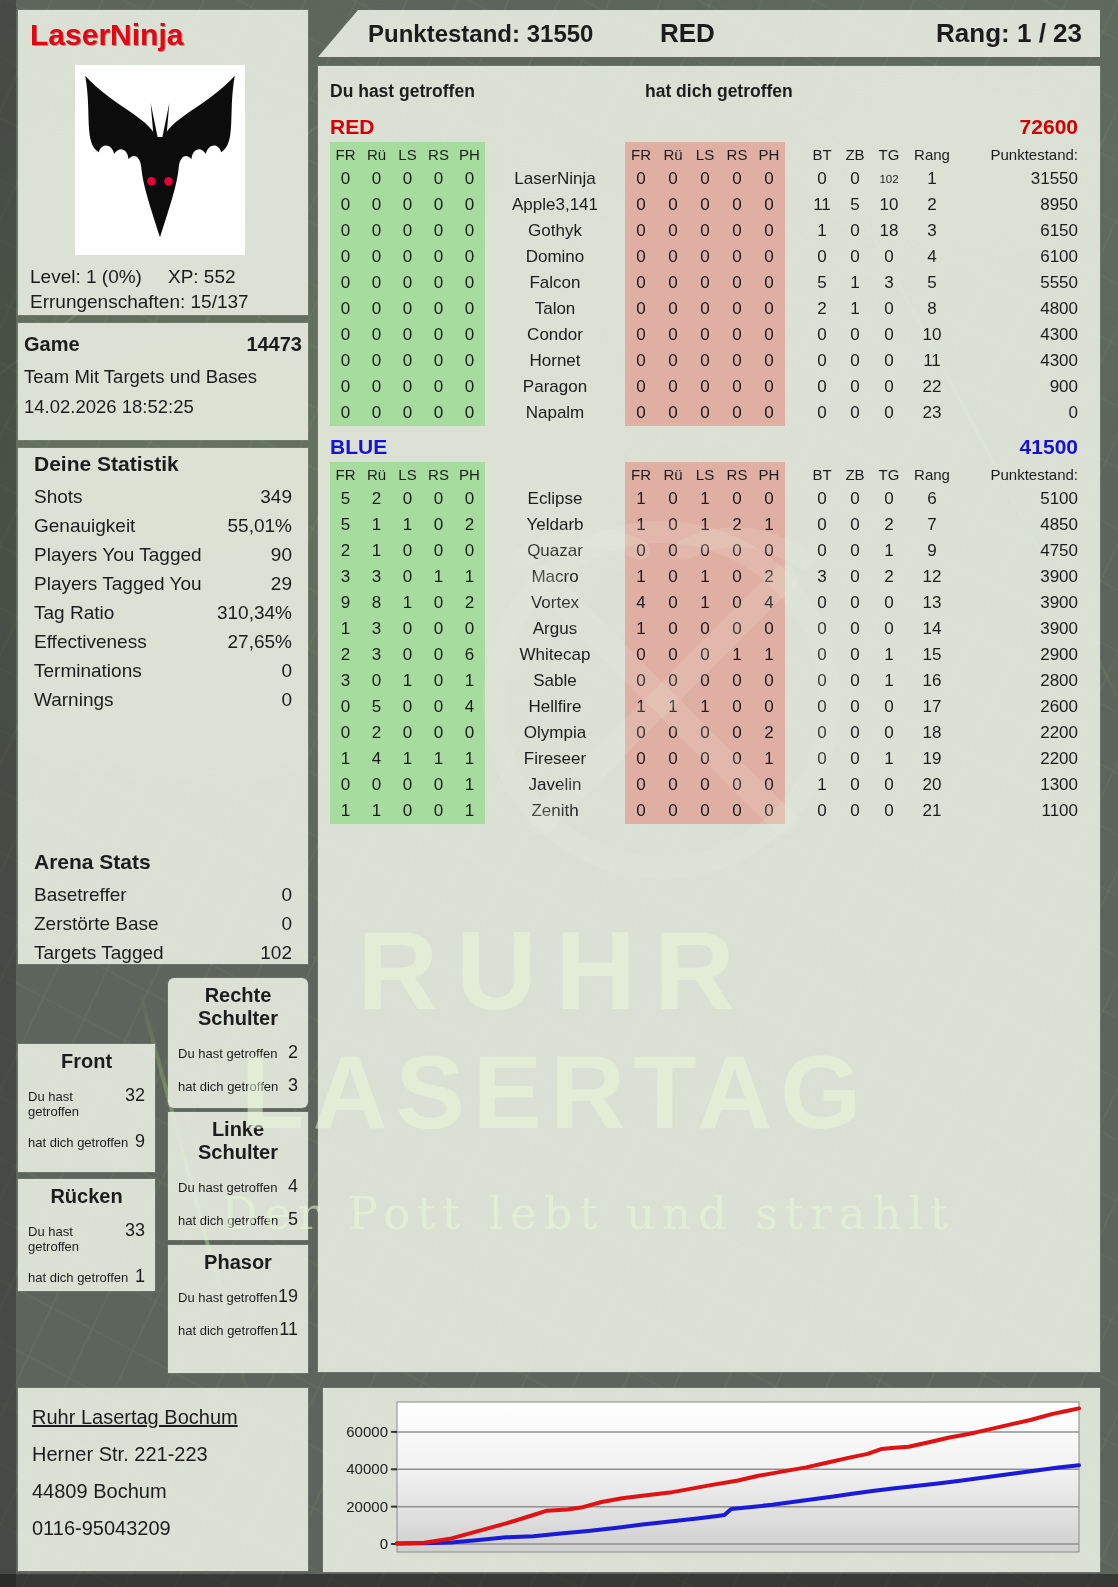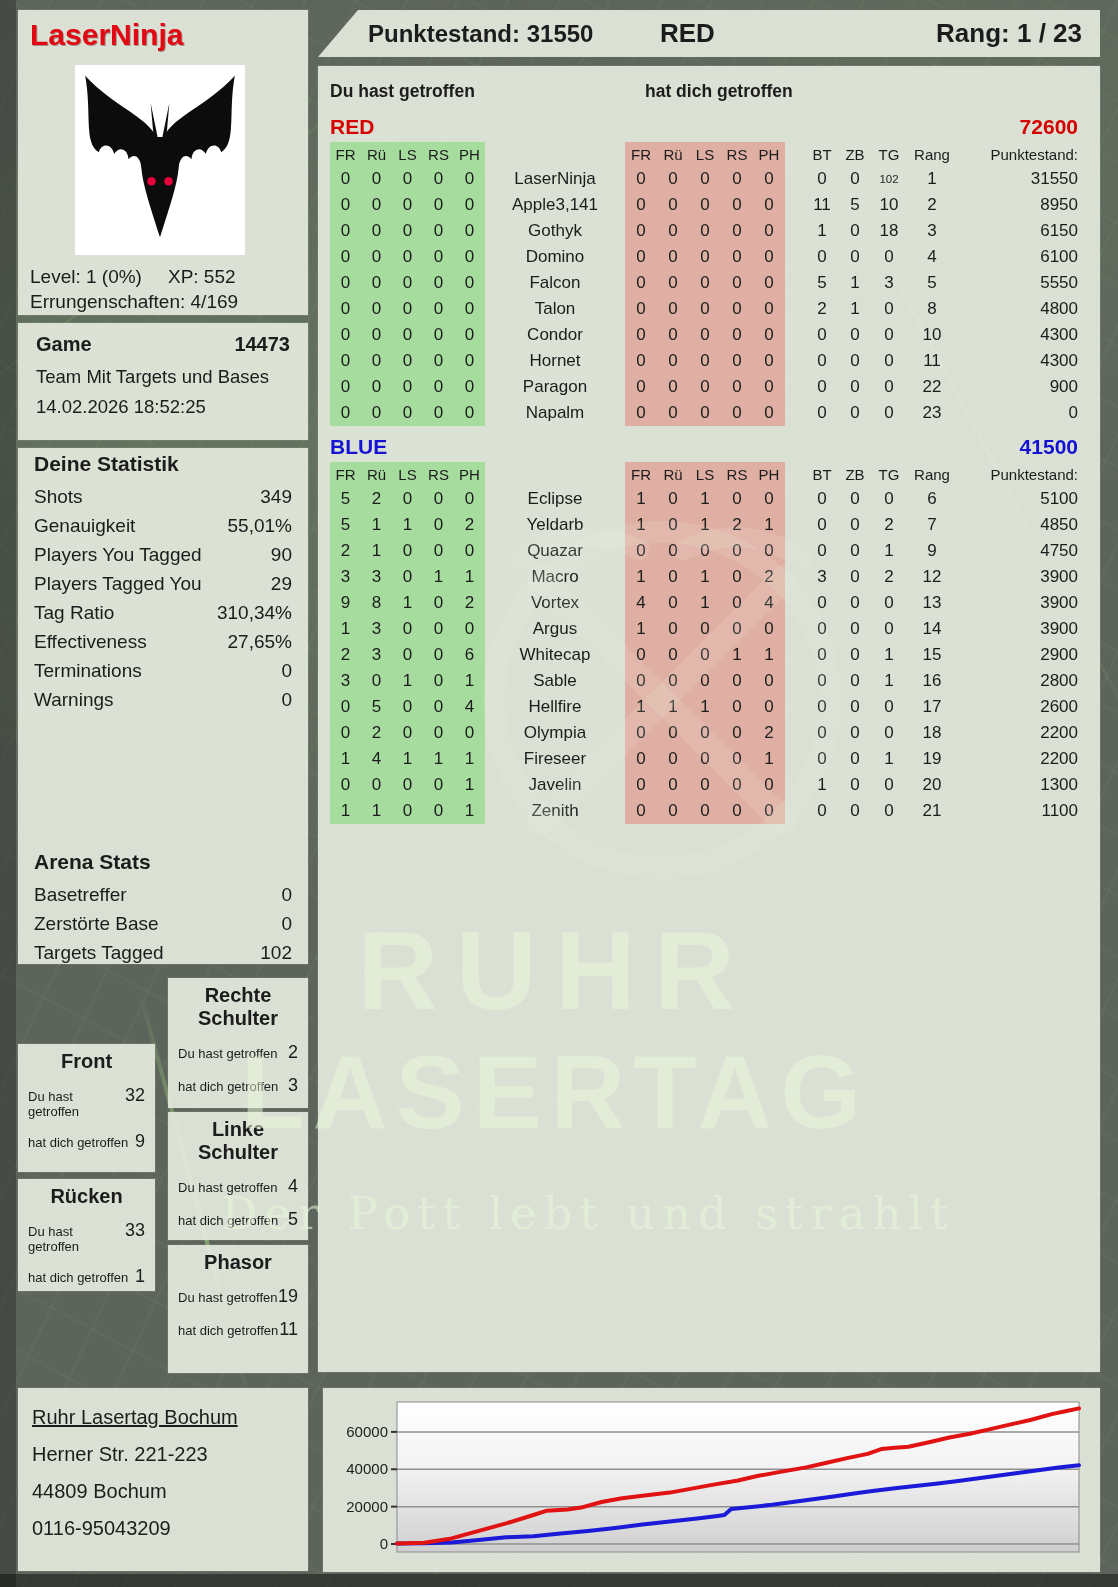--- a/index.html
+++ b/index.html
@@ -28,37 +28,37 @@
 
   
   #profile{left:18px;top:10px;width:290px;height:305px;padding:8px 12px;box-sizing:border-box;}
   #player-name{font-size:30px;font-weight:bold;color:var(--title-red);text-shadow:1px 1px 0 rgba(60,0,0,0.35);}
   #avatar-box{position:absolute;left:57px;top:55px;width:170px;height:190px;background:#fff;}
   #profile .meta{position:absolute;left:12px;width:266px;font-size:19px;}
   #profile .m1{top:256px;display:flex;gap:26px;}
   #profile .m2{top:281px;}
 
   
-  #game{left:18px;top:323px;width:290px;height:117px;padding:10px 18px;box-sizing:border-box;}
+  #game{left:18px;top:323px;width:290px;height:117px;padding:10px 6px;box-sizing:border-box;}
   #game .row1{display:flex;justify-content:space-between;font-weight:bold;font-size:20px;margin-bottom:10px;}
   #game .mode,#game .dt{font-size:18.5px;margin-top:8px;}
 
   
   #stats{left:18px;top:448px;width:290px;height:516px;padding:4px 16px;box-sizing:border-box;}
   .sec-title{font-weight:bold;font-size:21px;margin-bottom:6px;}
   .stat-row{display:flex;justify-content:space-between;font-size:19px;height:29px;align-items:center;}
   #arena-gap{height:136px;}
 
   
   .hitbox{padding:6px 10px;box-sizing:border-box;}
   .hitbox .t{text-align:center;font-weight:bold;font-size:20px;margin-bottom:2px;}
   .hitrow{display:flex;justify-content:space-between;align-items:baseline;margin-top:12px;}
   .hitrow .l{font-size:13px;}
   .hitrow .v{font-size:18px;}
-  #hb-rs{left:168px;top:978px;width:140px;height:130px;}
+  #hb-rs{left:168px;top:978px;width:140px;height:130px;border-radius:6px;}
   #hb-front{left:18px;top:1044px;width:137px;height:128px;}
   #hb-ls{left:168px;top:1112px;width:140px;height:128px;}
   #hb-rueck{left:18px;top:1179px;width:137px;height:112px;}
   #hb-ph{left:168px;top:1245px;width:140px;height:128px;}
 
   
   #address{left:18px;top:1388px;width:290px;height:183px;padding:16px 14px;box-sizing:border-box;}
   #address .line{font-size:20px;margin-top:14px;}
   #address .line:first-child{margin-top:2px;text-decoration:underline;}
 
@@ -109,21 +109,21 @@
         <path fill="#0c0c0c" d="M93,84 L89,38 L98,82 Z"></path>
         <path fill="#0c0c0c" d="M107,84 L111,38 L102,82 Z"></path>
         <circle cx="90" cy="130" r="5" fill="#e8003c"></circle>
         <circle cx="110" cy="130" r="5" fill="#e8003c"></circle>
       </svg>
     </div>
     <div class="meta m1">
       <span>Level: 1 (0%)</span>
       <span>XP: 552</span>
     </div>
-    <div class="meta m2">Errungenschaften: 4/169</div>
+    <div class="meta m2">Errungenschaften: 15/137</div>
   </div>
 
   <div id="game" class="panel">
     <div class="row1">
       <span>Game</span>
       <span>14473</span>
     </div>
     <div class="mode">Team Mit Targets und Bases</div>
     <div class="dt">14.02.2026 18:52:25</div>
   </div>

